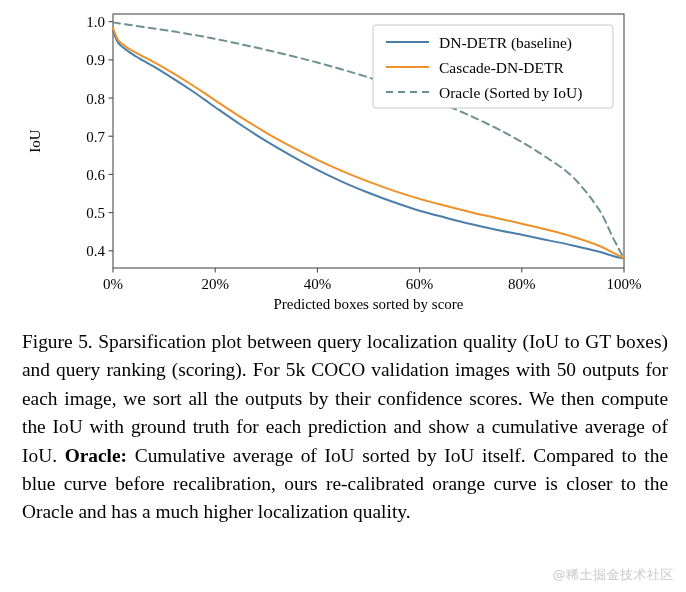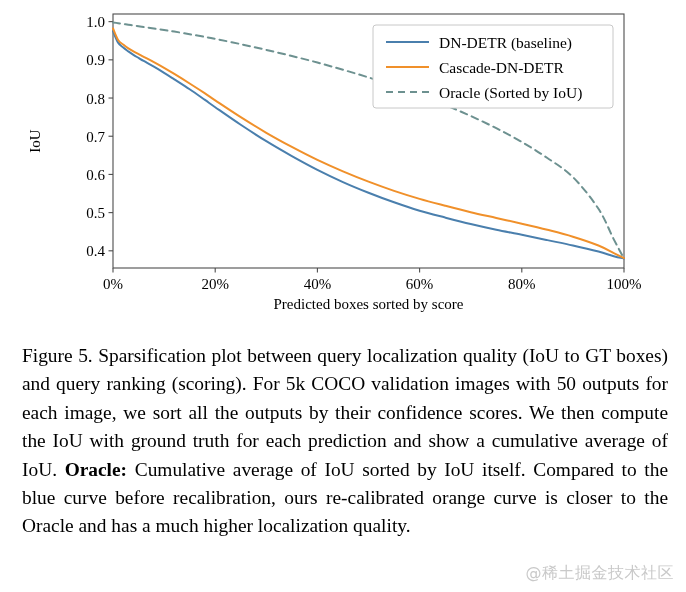--- a/index.html
+++ b/index.html
@@ -14,33 +14,33 @@
   #figure-wrap{position:absolute;left:0;top:0;width:686px;height:318px;}
   #chart-svg{display:block;}
   .tick-label{font-family:"Liberation Serif", serif;font-size:15px;fill:#000;}
   .axis-title{font-family:"Liberation Serif", serif;font-size:15px;fill:#000;}
   .legend-text{font-family:"Liberation Serif", serif;font-size:15.5px;fill:#000;}
   .frame{fill:none;stroke:#4d4d4d;stroke-width:1.1;}
   .tickmark{stroke:#4d4d4d;stroke-width:1.1;}
   .curve{fill:none;stroke-width:2.0;stroke-linecap:round;stroke-linejoin:round;}
   .legend-box{fill:#ffffff;stroke:#c8c8c8;stroke-width:1;}
   #caption{
-    position:absolute;left:22px;top:342px;width:646px;
+    position:absolute;left:22px;top:328px;width:646px;
     font-family:"Liberation Serif", serif;
     font-size:19.4px;
     line-height:28.4px;
     text-align:justify;
     text-justify:inter-word;
     color:#000;
   }
   #caption b{font-weight:bold;}
   #watermark{
     position:absolute;right:12px;bottom:8px;
     font-family:"DejaVu Sans", sans-serif;
-    font-size:16px;
+    font-size:13px;
     color:#c9c9c9;
     letter-spacing:0.5px;
     user-select:none;
     margin-top:8px;
   }
 </style>
 </head>
 <body>
 
 <div id="figure-wrap">

